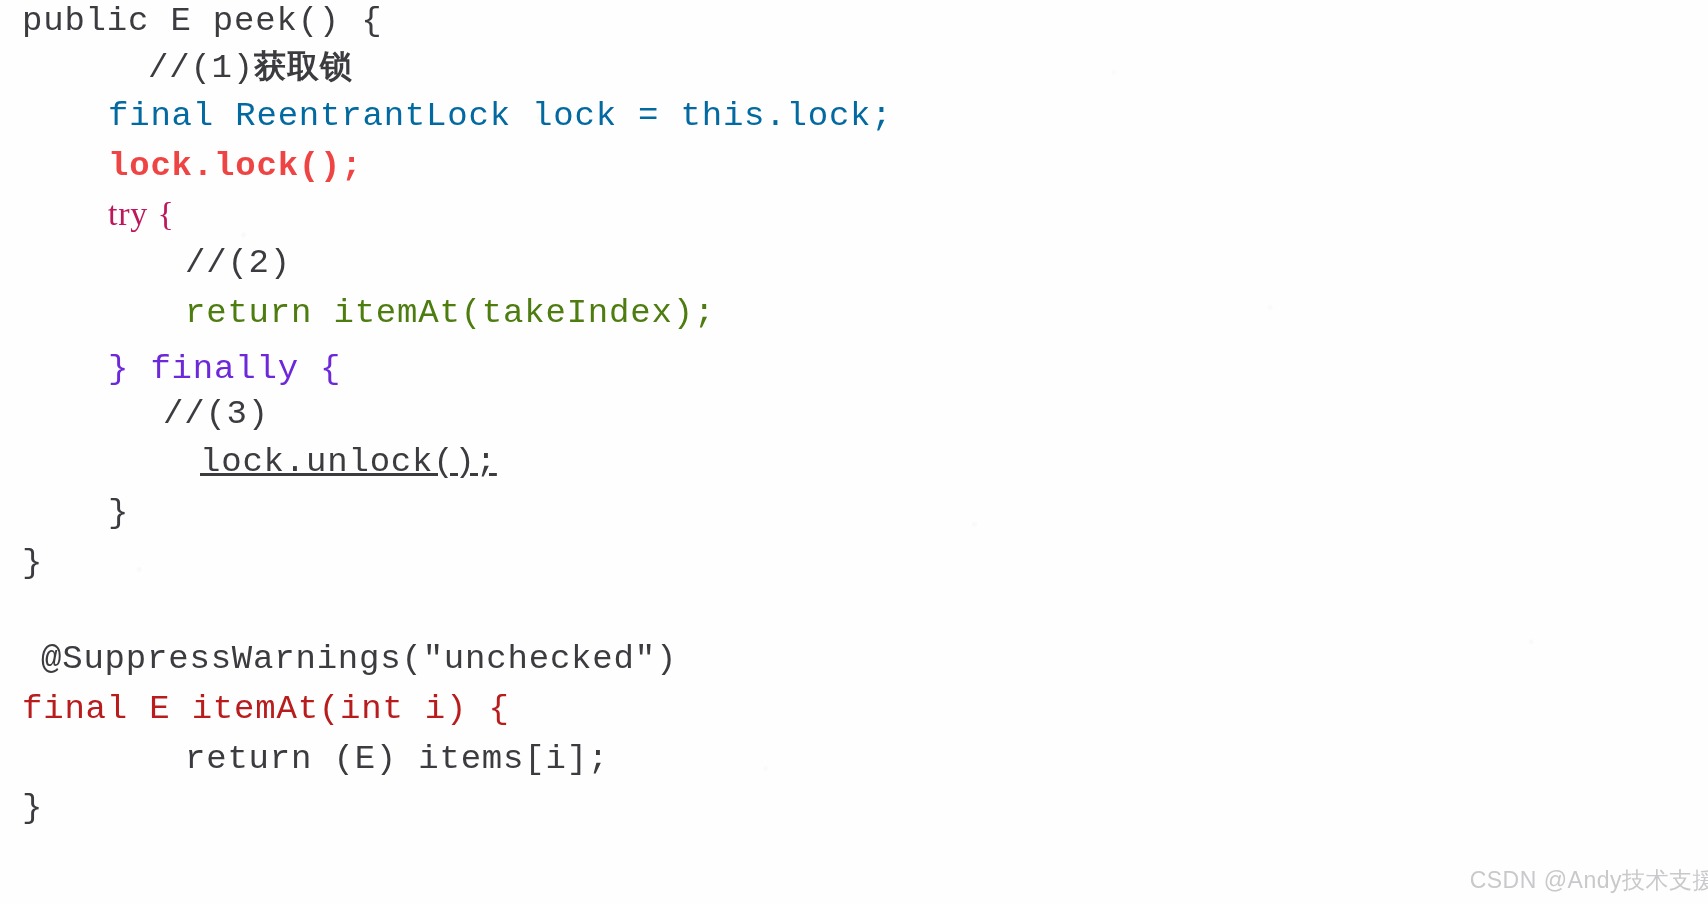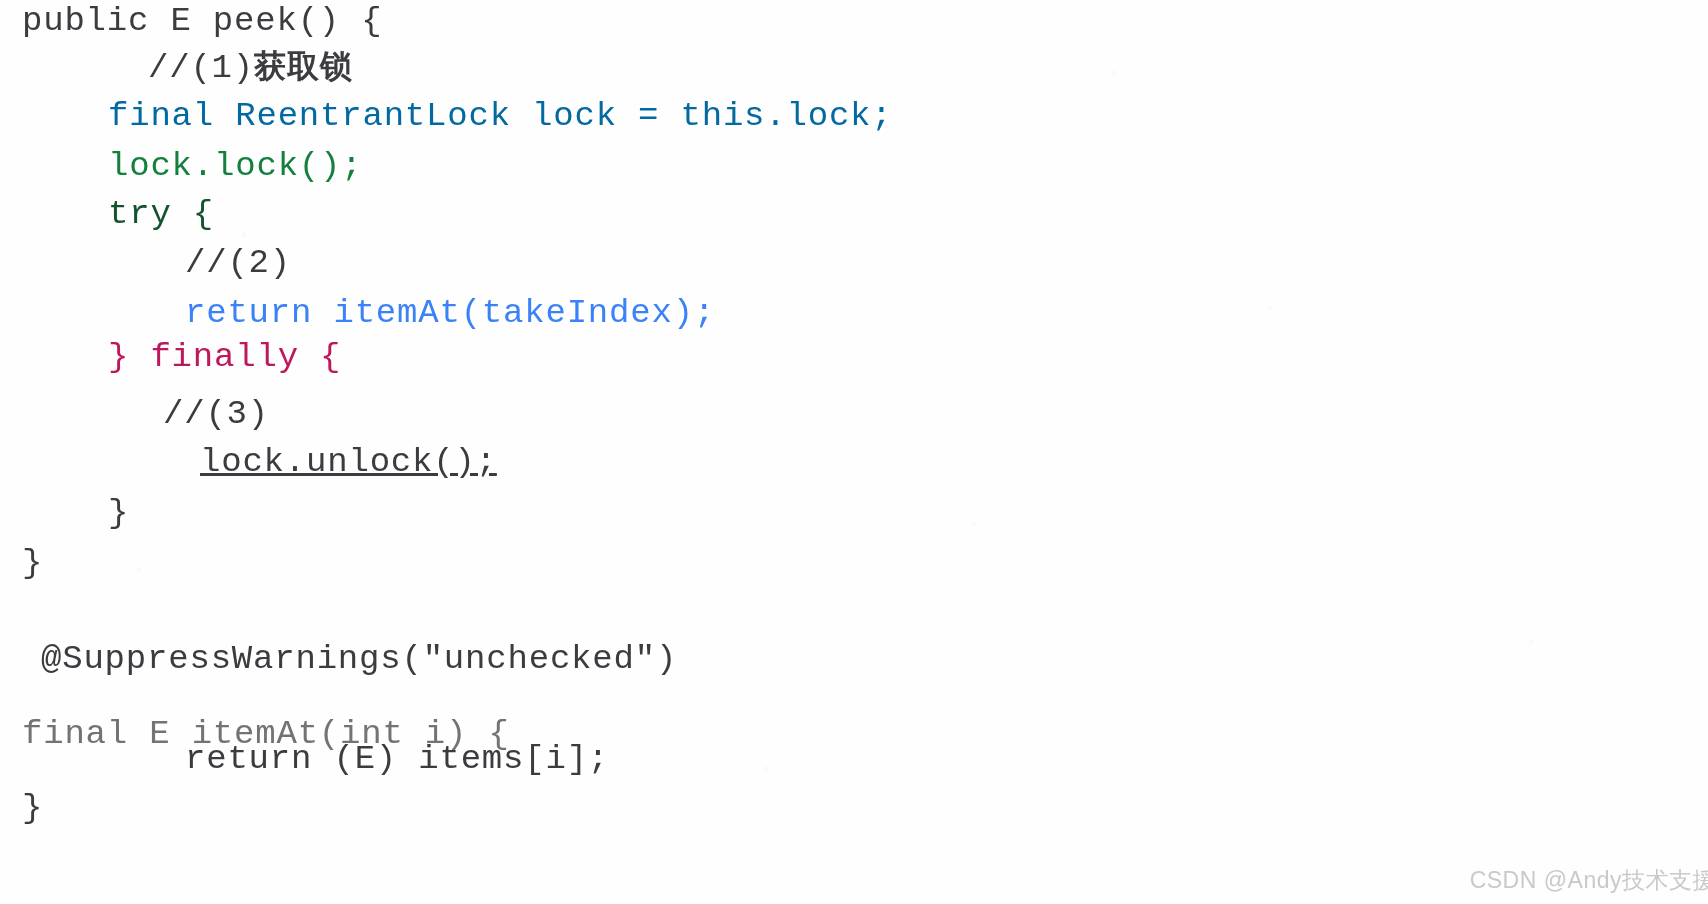--- a/index.html
+++ b/index.html
@@ -89,30 +89,30 @@
 <body>
 
 <div id="page" style="background: rgb(254, 254, 254); padding-left: 32px;">
 
   <div id="paper-grain"></div>
 
   <div id="code-block">
       <div class="code-line" style="left: 22px; top: 4px; color: rgb(59, 59, 64);">public E peek() {</div>
       <div class="code-line cjk" style="left: 108px; top: 48px; color: rgb(59, 59, 64); margin-left: 40px;"><span class="mono-part">//(1)</span><span class="cn">获取锁</span></div>
       <div class="code-line" style="left: 108px; top: 99px; color: #0369a1;">final ReentrantLock lock = this.lock;</div>
-      <div class="code-line" style="left: 108px; top: 149px; color: #15803d;">lock.lock();</div>
-      <div class="code-line" style="left: 108px; top: 197px; color: #14532d;">try {</div>
+      <div class="code-line" style="left: 108px; top: 149px; color: #ef4444; font-weight: bold;">lock.lock();</div>
+      <div class="code-line" style="left: 108px; top: 197px; color: #be185d; font-family: Liberation Serif, serif;">try {</div>
       <div class="code-line" style="left: 185px; top: 246px; color: rgb(59, 59, 64);">//(2)</div>
-      <div class="code-line" style="left: 185px; top: 296px; color: #3b82f6; text-align: center;">return itemAt(takeIndex);</div>
-      <div class="code-line" style="left: 108px; top: 340px; color: #be185d;">} finally {</div>
+      <div class="code-line" style="left: 185px; top: 296px; color: #4d7c0f; text-align: center;">return itemAt(takeIndex);</div>
+      <div class="code-line" style="left: 108px; top: 352px; color: #6d28d9;">} finally {</div>
       <div class="code-line" style="left: 163px; top: 397px; color: rgb(59, 59, 64);">//(3)</div>
       <div class="code-line" style="left: 200px; top: 445px; color: rgb(59, 59, 64); text-decoration: underline;">lock.unlock();</div>
       <div class="code-line" style="left: 108px; top: 496px; color: rgb(59, 59, 64);">}</div>
       <div class="code-line" style="left: 22px; top: 546px; color: rgb(59, 59, 64);">}</div>
       <div class="code-line" style="left: 41px; top: 642px; color: rgb(59, 59, 64);">@SuppressWarnings("unchecked")</div>
-      <div class="code-line" style="left: 22px; top: 692px; color: #737373; margin-top: 25px;">final E itemAt(int i) {</div>
+      <div class="code-line" style="left: 22px; top: 692px; color: #b91c1c;">final E itemAt(int i) {</div>
       <div class="code-line" style="left: 185px; top: 742px; color: rgb(59, 59, 64);">return (E) items[i];</div>
       <div class="code-line" style="left: 22px; top: 791px; color: rgb(59, 59, 64);">}</div>
     </div>
 
   <div id="watermark" style="color: rgb(201, 201, 204);">CSDN @Andy技术支援</div>
 
 </div>
 
 </body></html>

